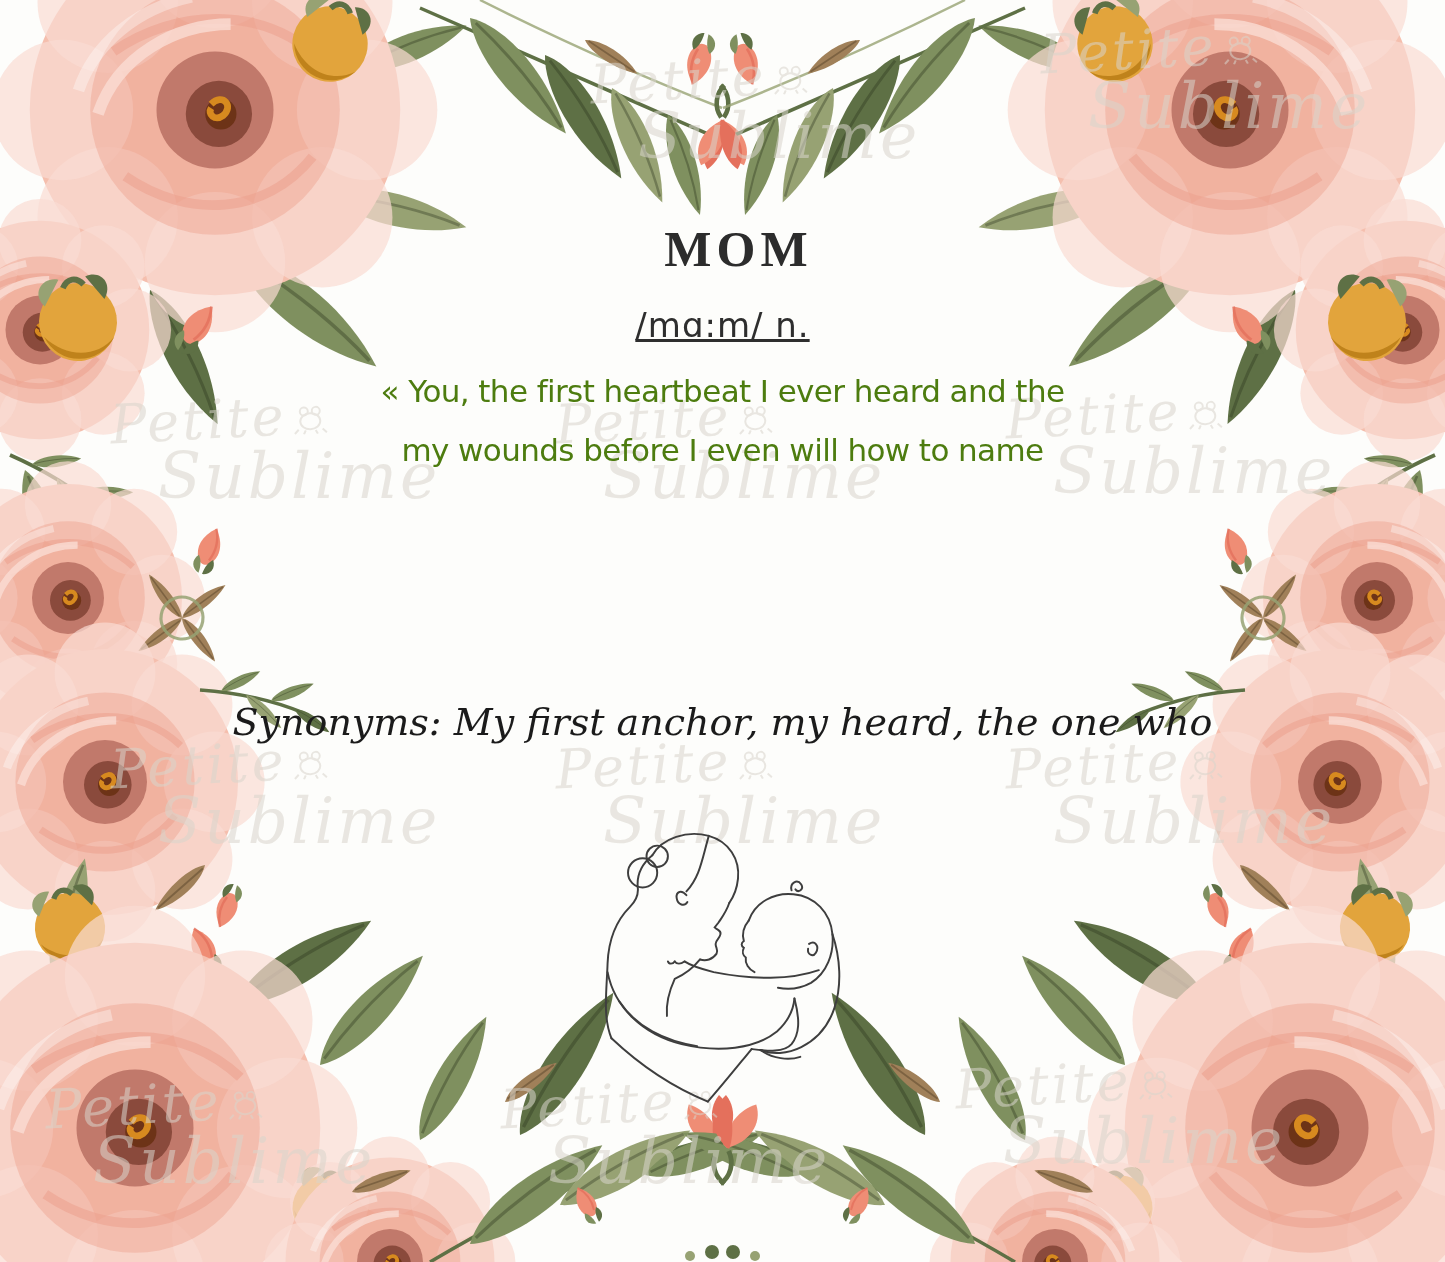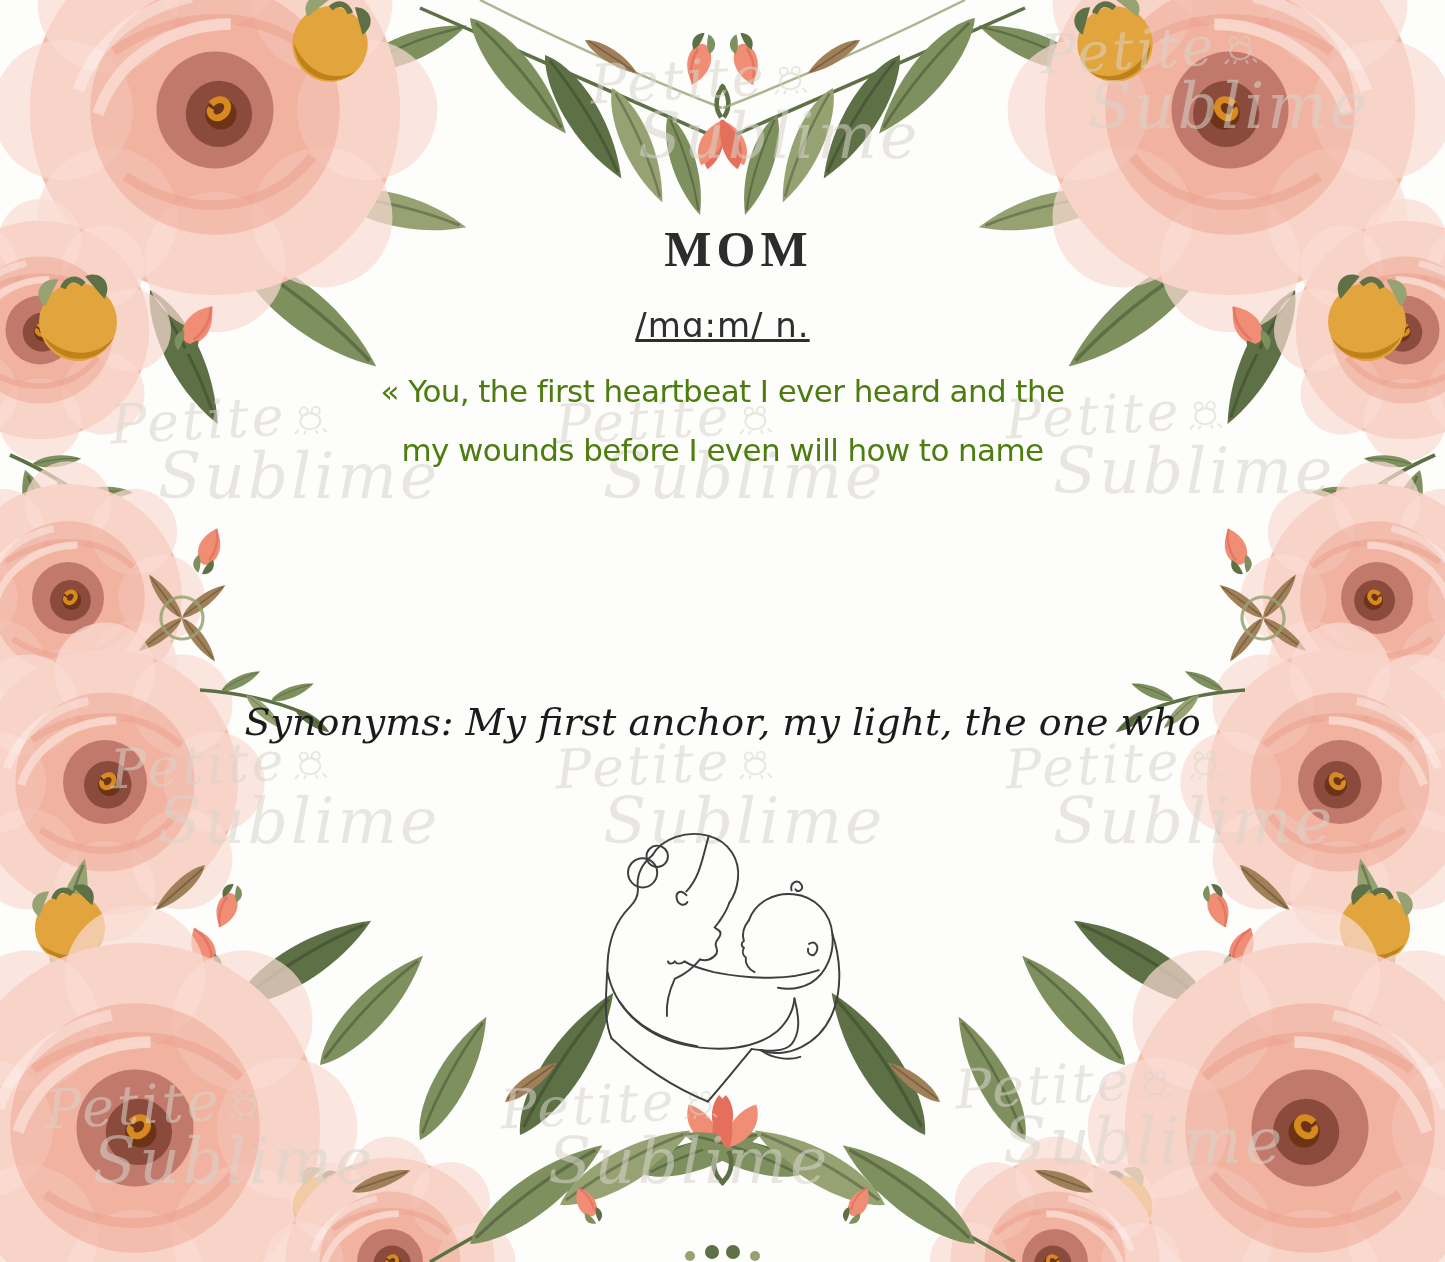--- a/index.html
+++ b/index.html
@@ -280,21 +280,21 @@
     </div>
 
   <div class="textcol">
     <div class="title">MOM</div>
     <div class="pron">/mɑ:m/ n.</div>
     <div class="quote">
       <div>« You, the first heartbeat I ever heard and the</div>
       <div>my wounds before I even will how to name</div>
     </div>
     <div class="syn">
-      <div>Synonyms: My first anchor, my light, the one who</div>
+      <div>Synonyms: My first anchor, my heard, the one who</div>
     </div>
   </div>
 
   <svg class="figure" viewBox="0 0 300 310" aria-hidden="true">
     <g stroke="#3e3e3e" stroke-width="2" fill="none" stroke-linecap="round">
       <circle cx="52" cy="48" r="15"></circle>
       <circle cx="67" cy="31" r="11"></circle>
       <path d="M 62 30 C 72 12, 98 4, 120 10 C 141 16, 152 34, 150 54 C 149 64, 146 72, 141 79"></path>
       <path d="M 141 79 C 138 88, 134 93, 130 99 L 126 104 C 129 107, 133 107, 132 111 C 131 116, 127 117, 127 121 C 127 125, 130 127, 128 131 C 124 137, 117 139, 111 137"></path>
       <path d="M 120 10 C 113 34, 111 52, 97 67"></path>

